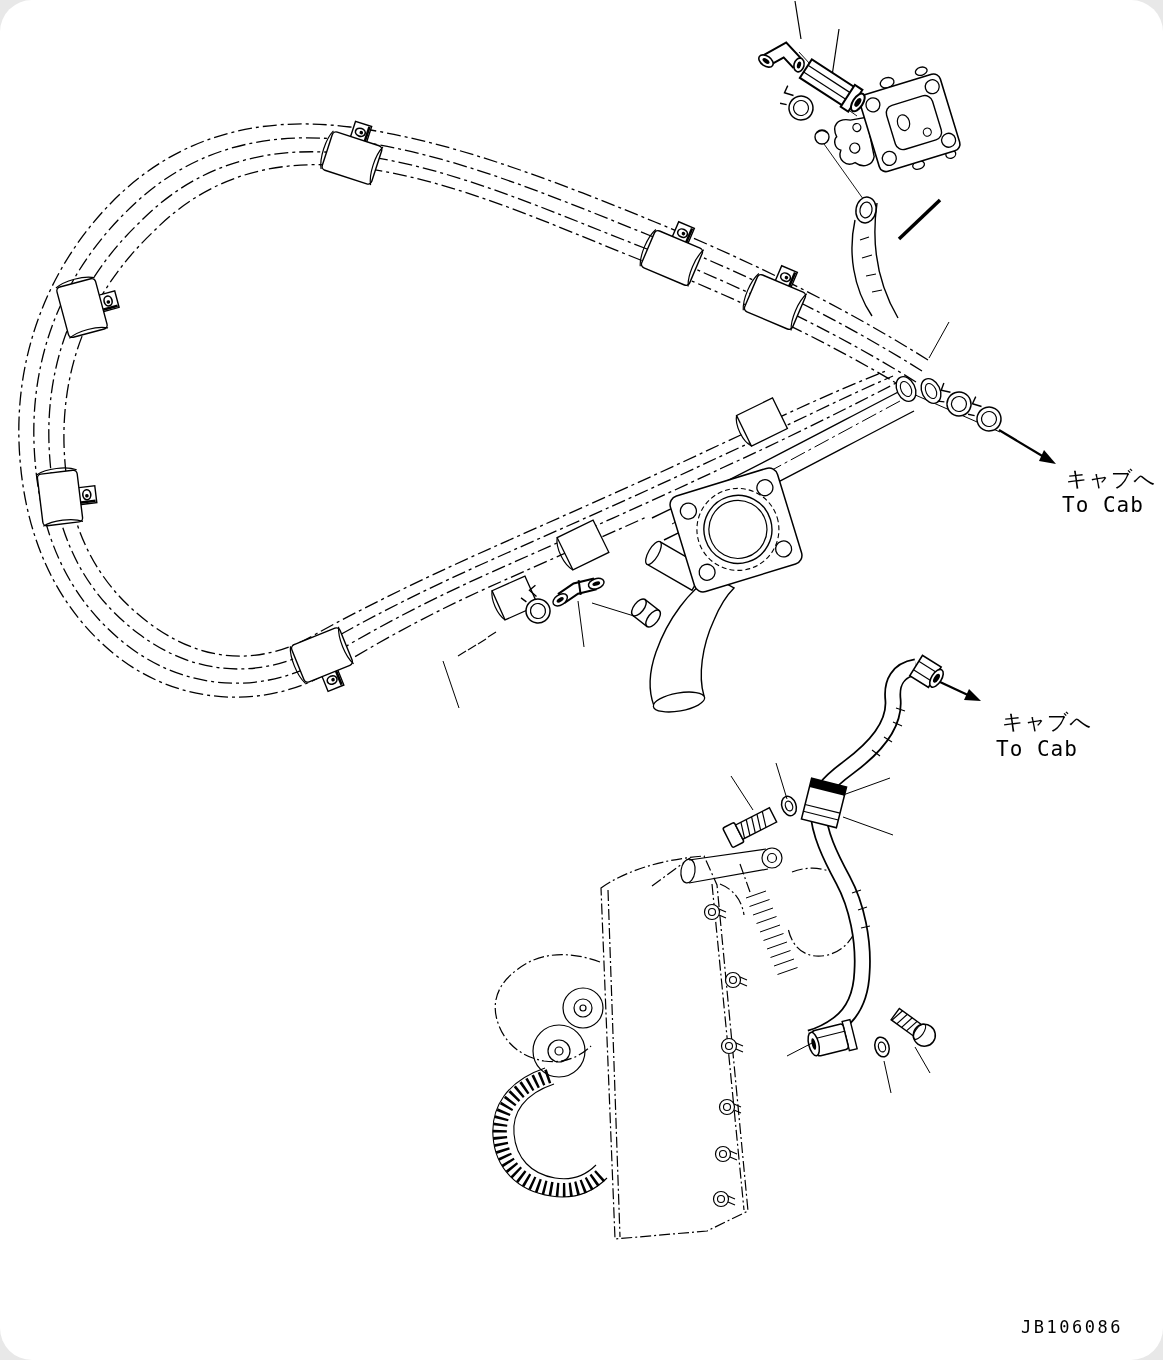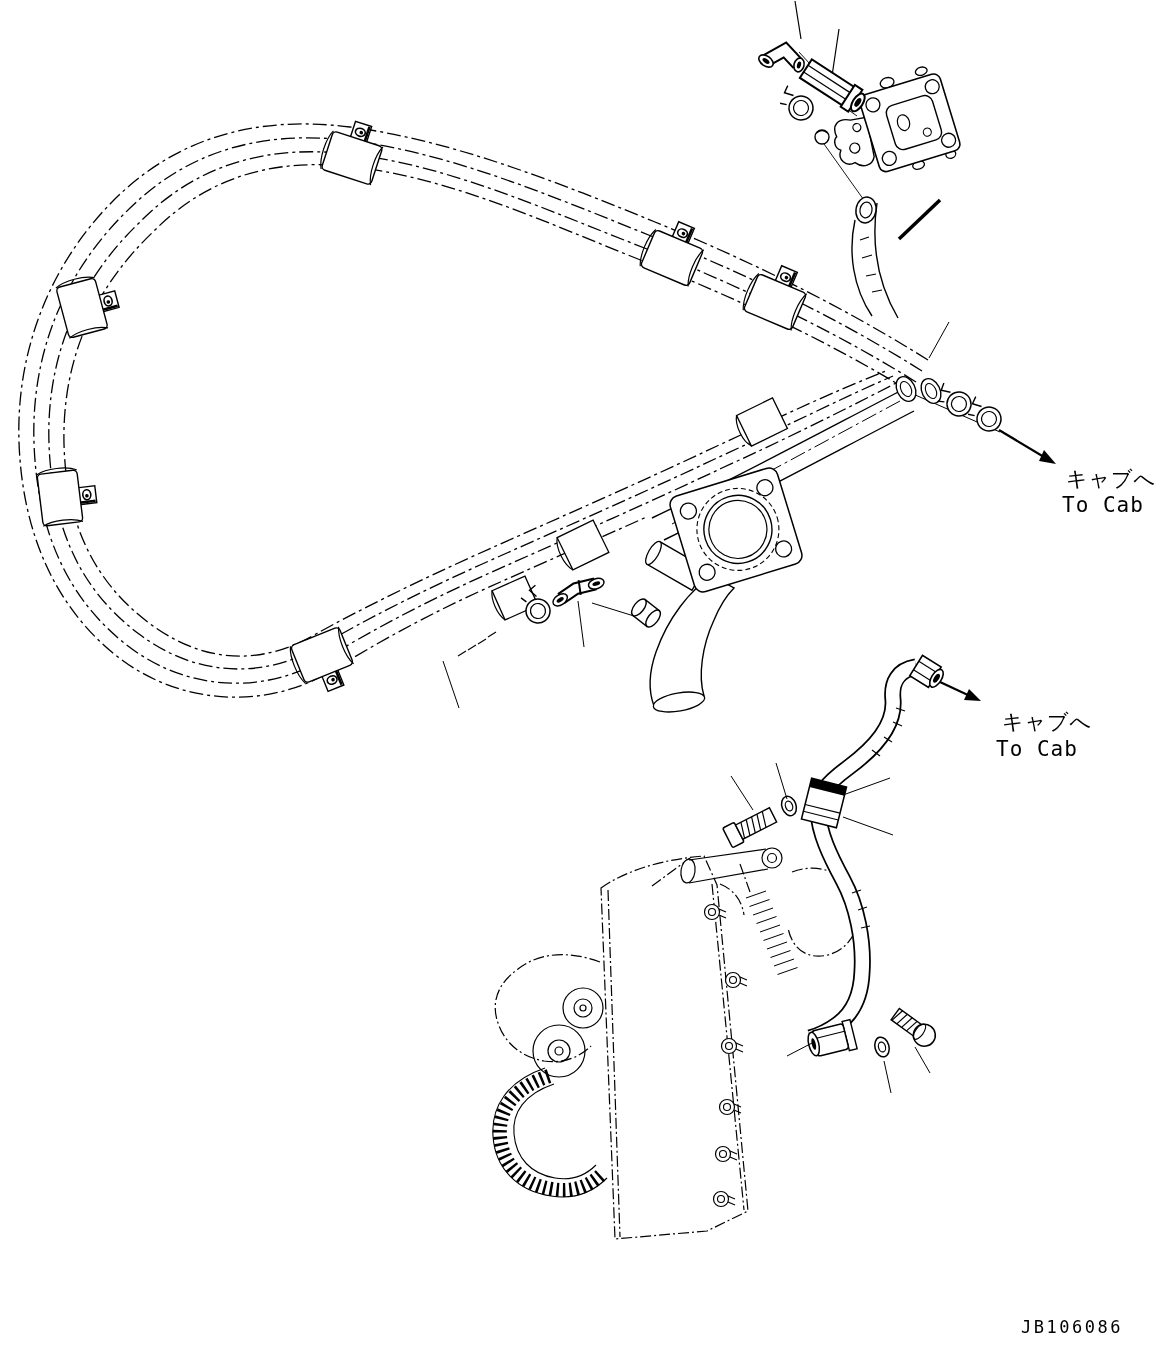--- a/index.html
+++ b/index.html
@@ -1,17 +1,17 @@
 <!DOCTYPE html>
 <html><head>
 <meta charset="utf-8">
 <style>
   html,body{margin:0;padding:0;background:#e8e8e8;}
   .sheet{width:1163px;height:1360px;background:#ffffff;position:relative;margin:0 auto;
-         font-family:"DejaVu Sans Mono","DejaVu Sans",sans-serif;}
+         font-family:"DejaVu Sans Mono","DejaVu Sans",sans-serif;border-radius:32px;}
   svg{display:block;}
   svg text{font-family:"DejaVu Sans Mono","DejaVu Sans",sans-serif;fill:#000;}
   .lbl{font-size:21px;letter-spacing:1px;}
   .dwg{font-size:17px;letter-spacing:2.5px;}
 </style>
 <title>JB106086</title></head>
 <body>
 
 <div class="sheet">
 <svg width="1163" height="1360" viewBox="0 0 1163 1360">

